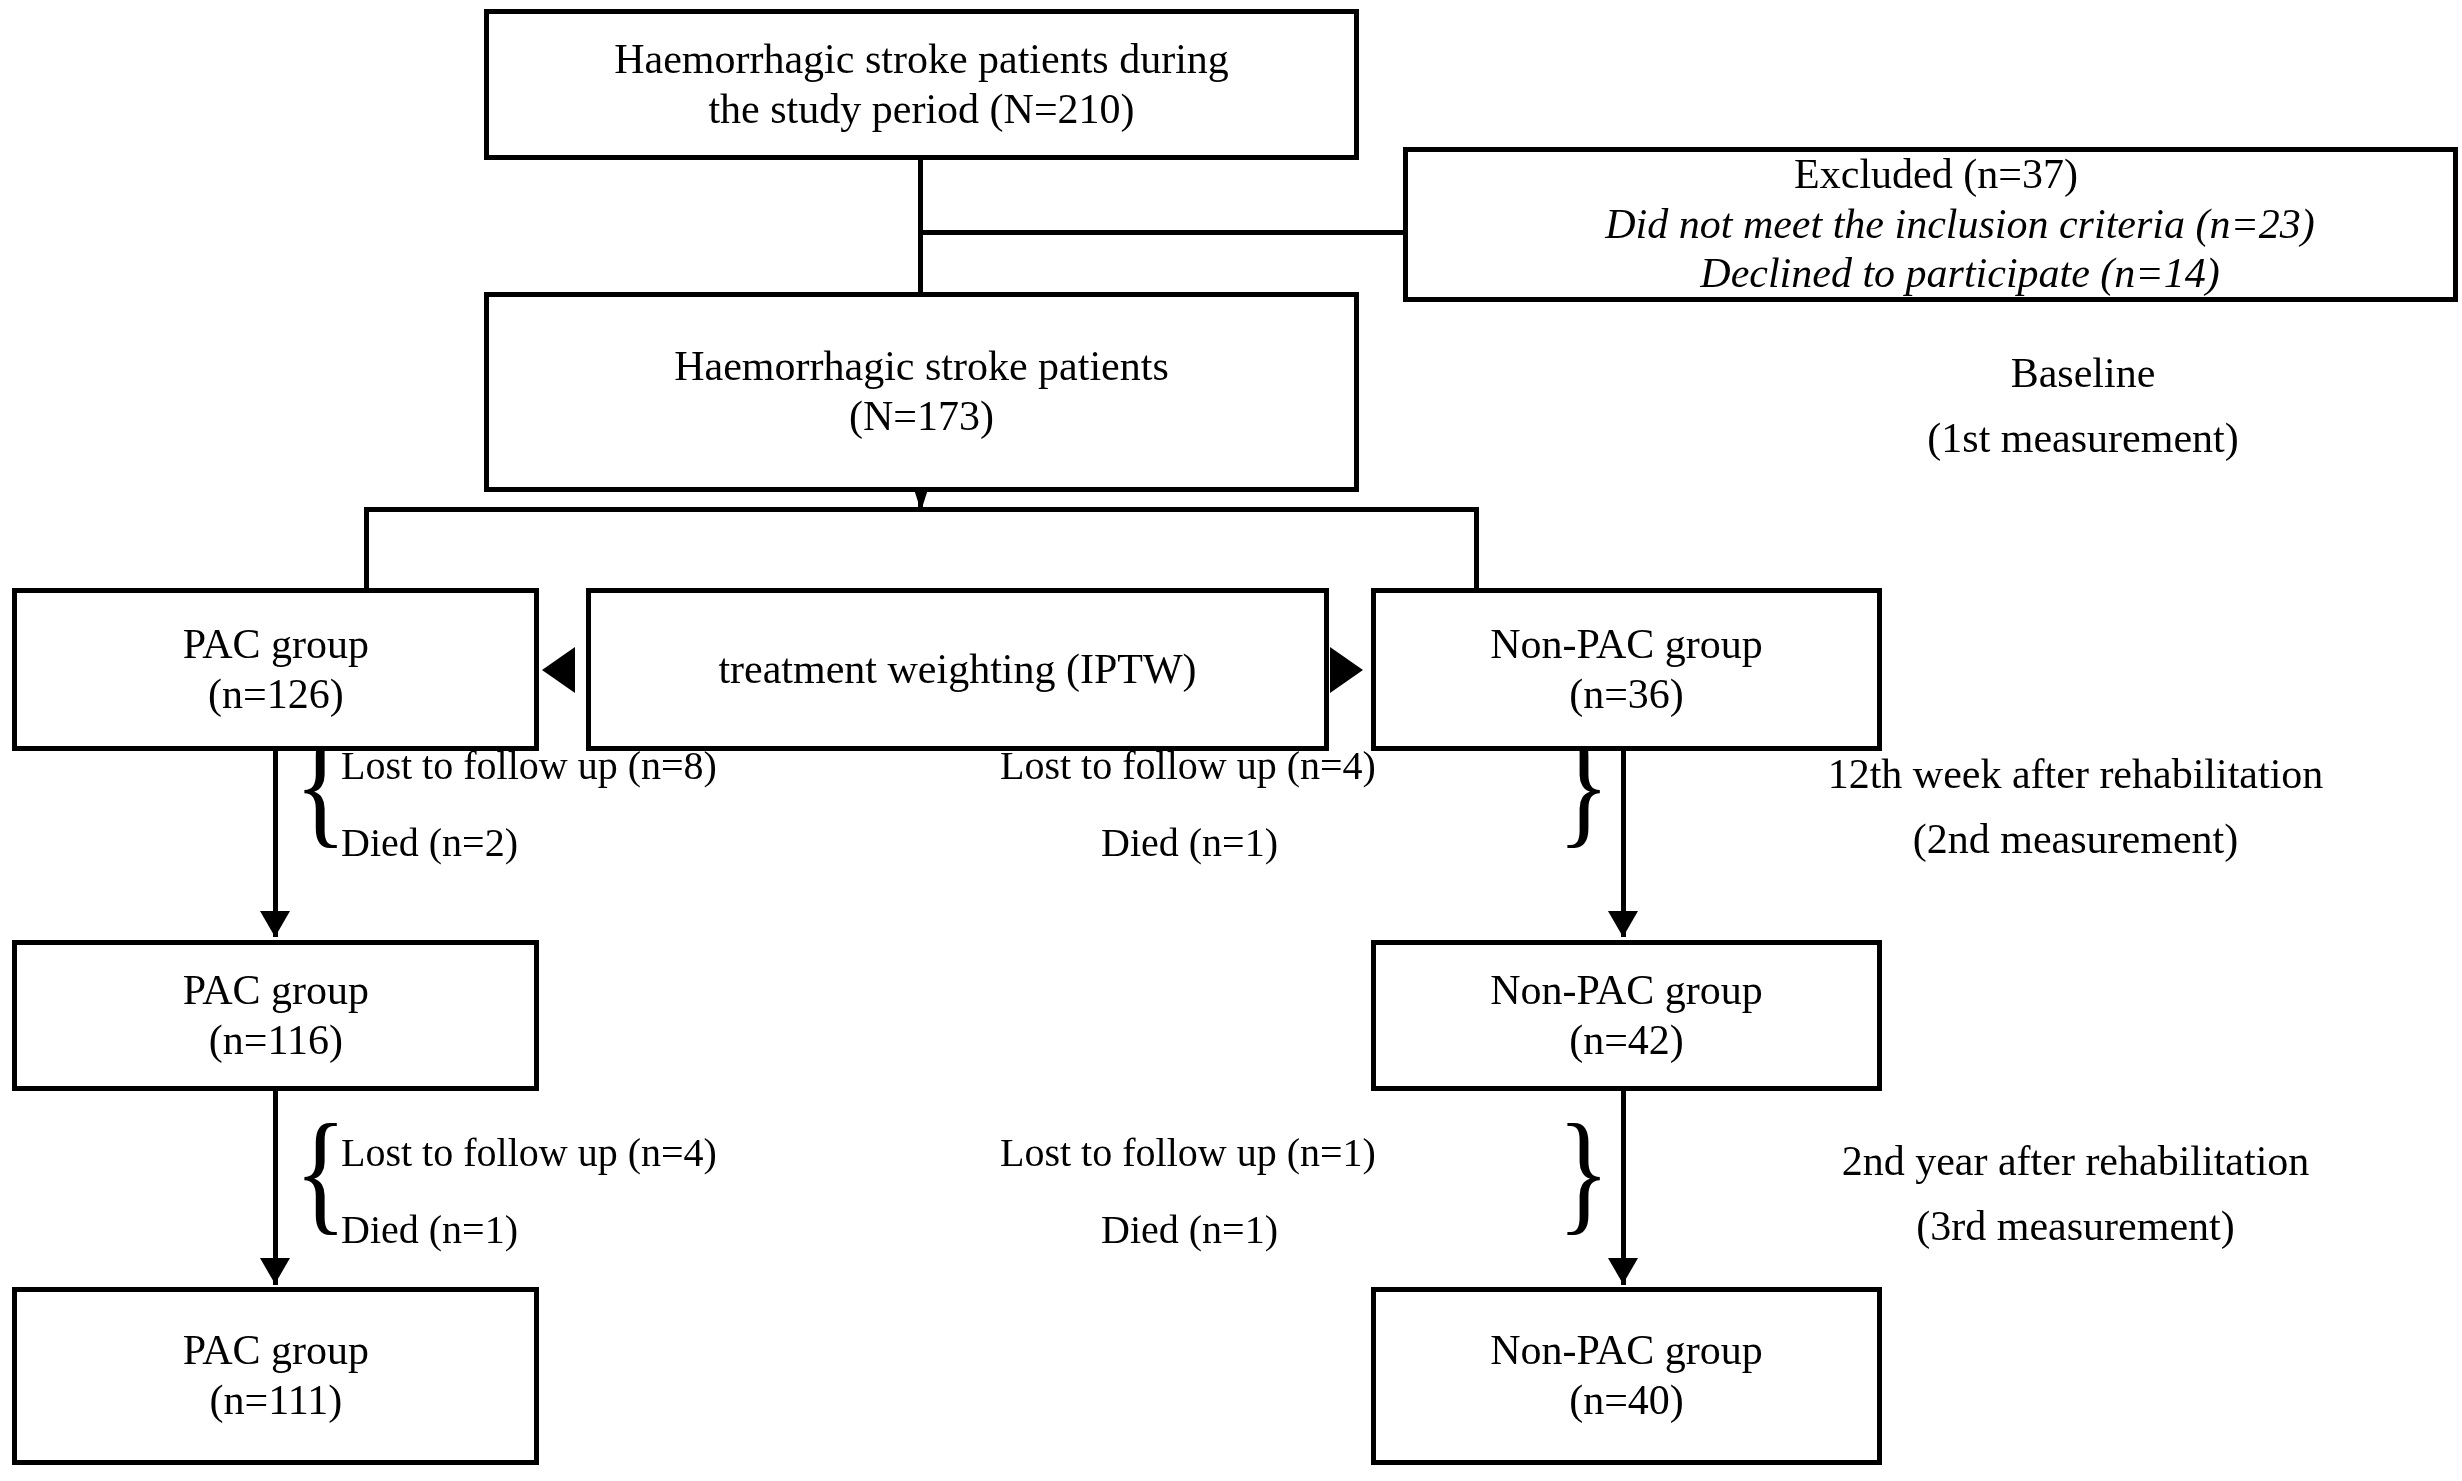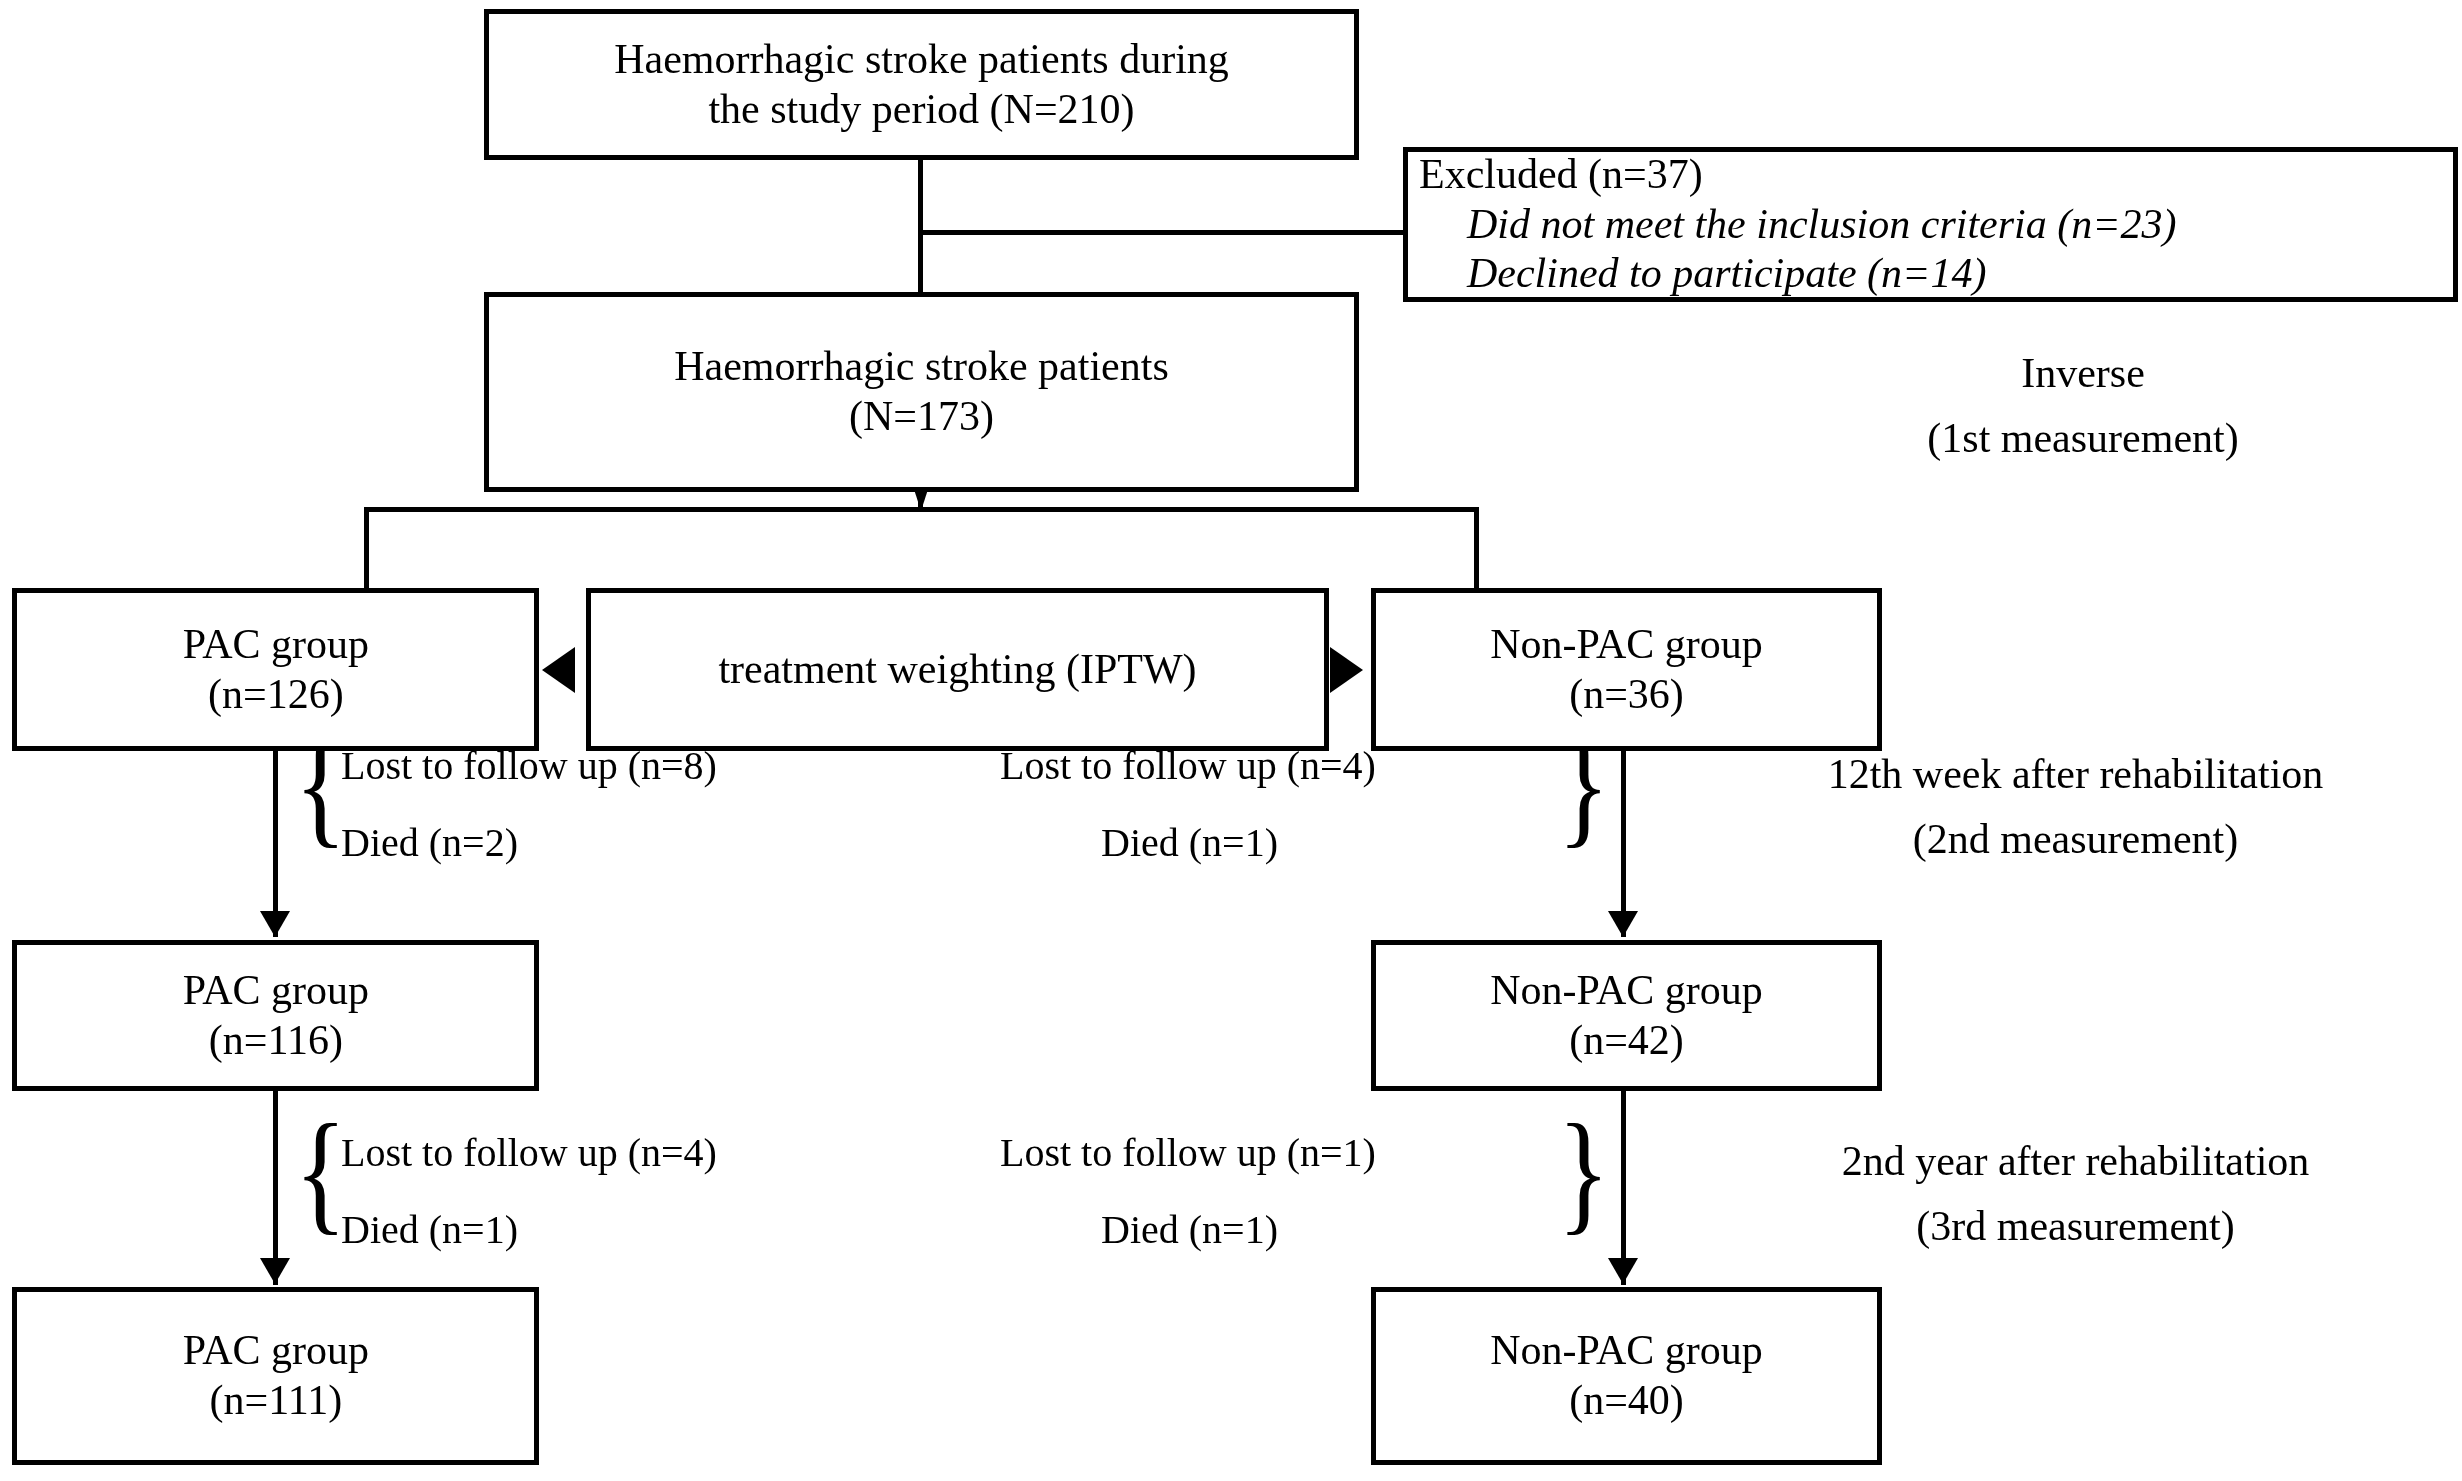--- a/index.html
+++ b/index.html
@@ -27,21 +27,21 @@
     display: flex;
     flex-direction: column;
     align-items: center;
     justify-content: center;
     text-align: center;
     line-height: 1.18;
     font-size: 42px;
     z-index: 3;
   }
   .box.left-align {
-    align-items: flex-start;
+    align-items: center;
     text-align: left;
     padding-left: 11px;
   }
   .box .ln { display: block; white-space: nowrap; }
   .indent { padding-left: 48px; font-style: italic; }
 
   
   .label {
     position: absolute;
     text-align: center;
@@ -126,21 +126,21 @@
 
   <div class="hline" style="left:918px; top:230px; width:488px;"></div>
 
   <div class="box left-align" style="left:1403px; top:147px; width:1055px; height:155px;">
     <span class="ln">Excluded (n=37)</span>
     <span class="ln indent">Did not meet the inclusion criteria (n=23)</span>
     <span class="ln indent">Declined to participate (n=14)</span>
   </div>
 
   <div class="label" style="left:1812px; top:341px; width:542px;">
-    <div>Inverse</div>
+    <div>Baseline</div>
     <div>(1st measurement)</div>
   </div>
 
   <div class="box" style="left:484px; top:292px; width:875px; height:200px;">
     <span class="ln">Haemorrhagic stroke patients</span>
     <span class="ln">(N=173)</span>
   </div>
 
   <div class="vline" style="left:918px; top:462px; height:46px;"></div>
   <div class="arrow-down slim" style="left:911px; top:480px;"></div>

